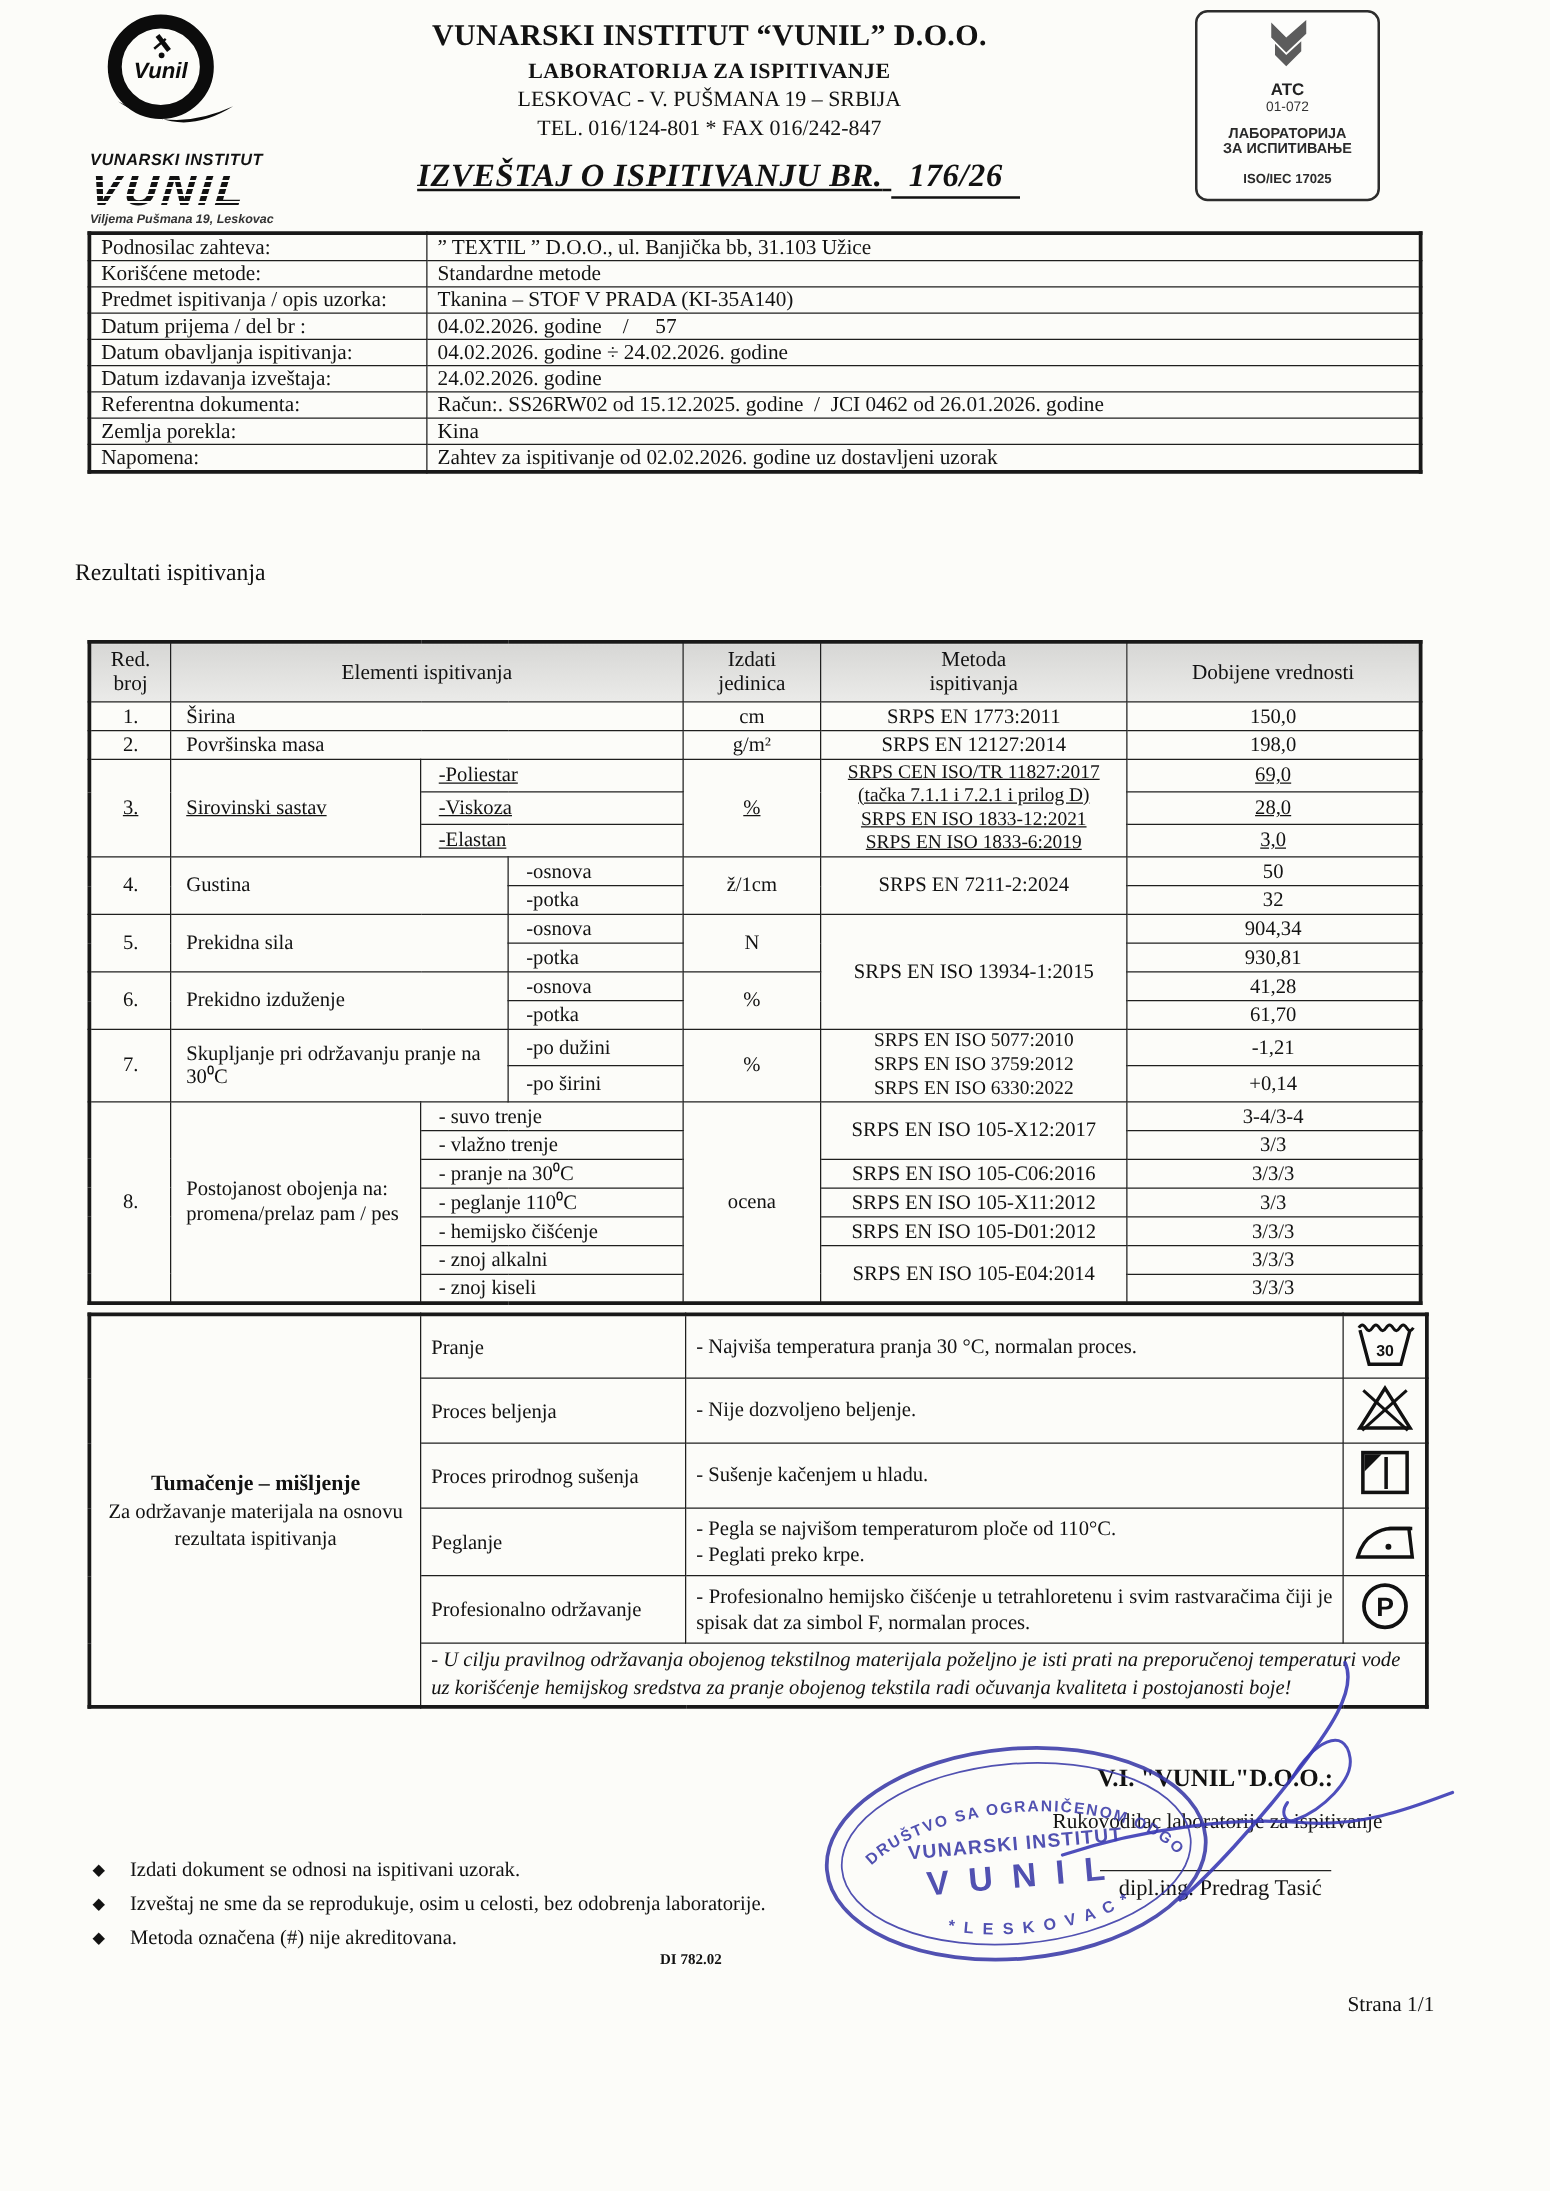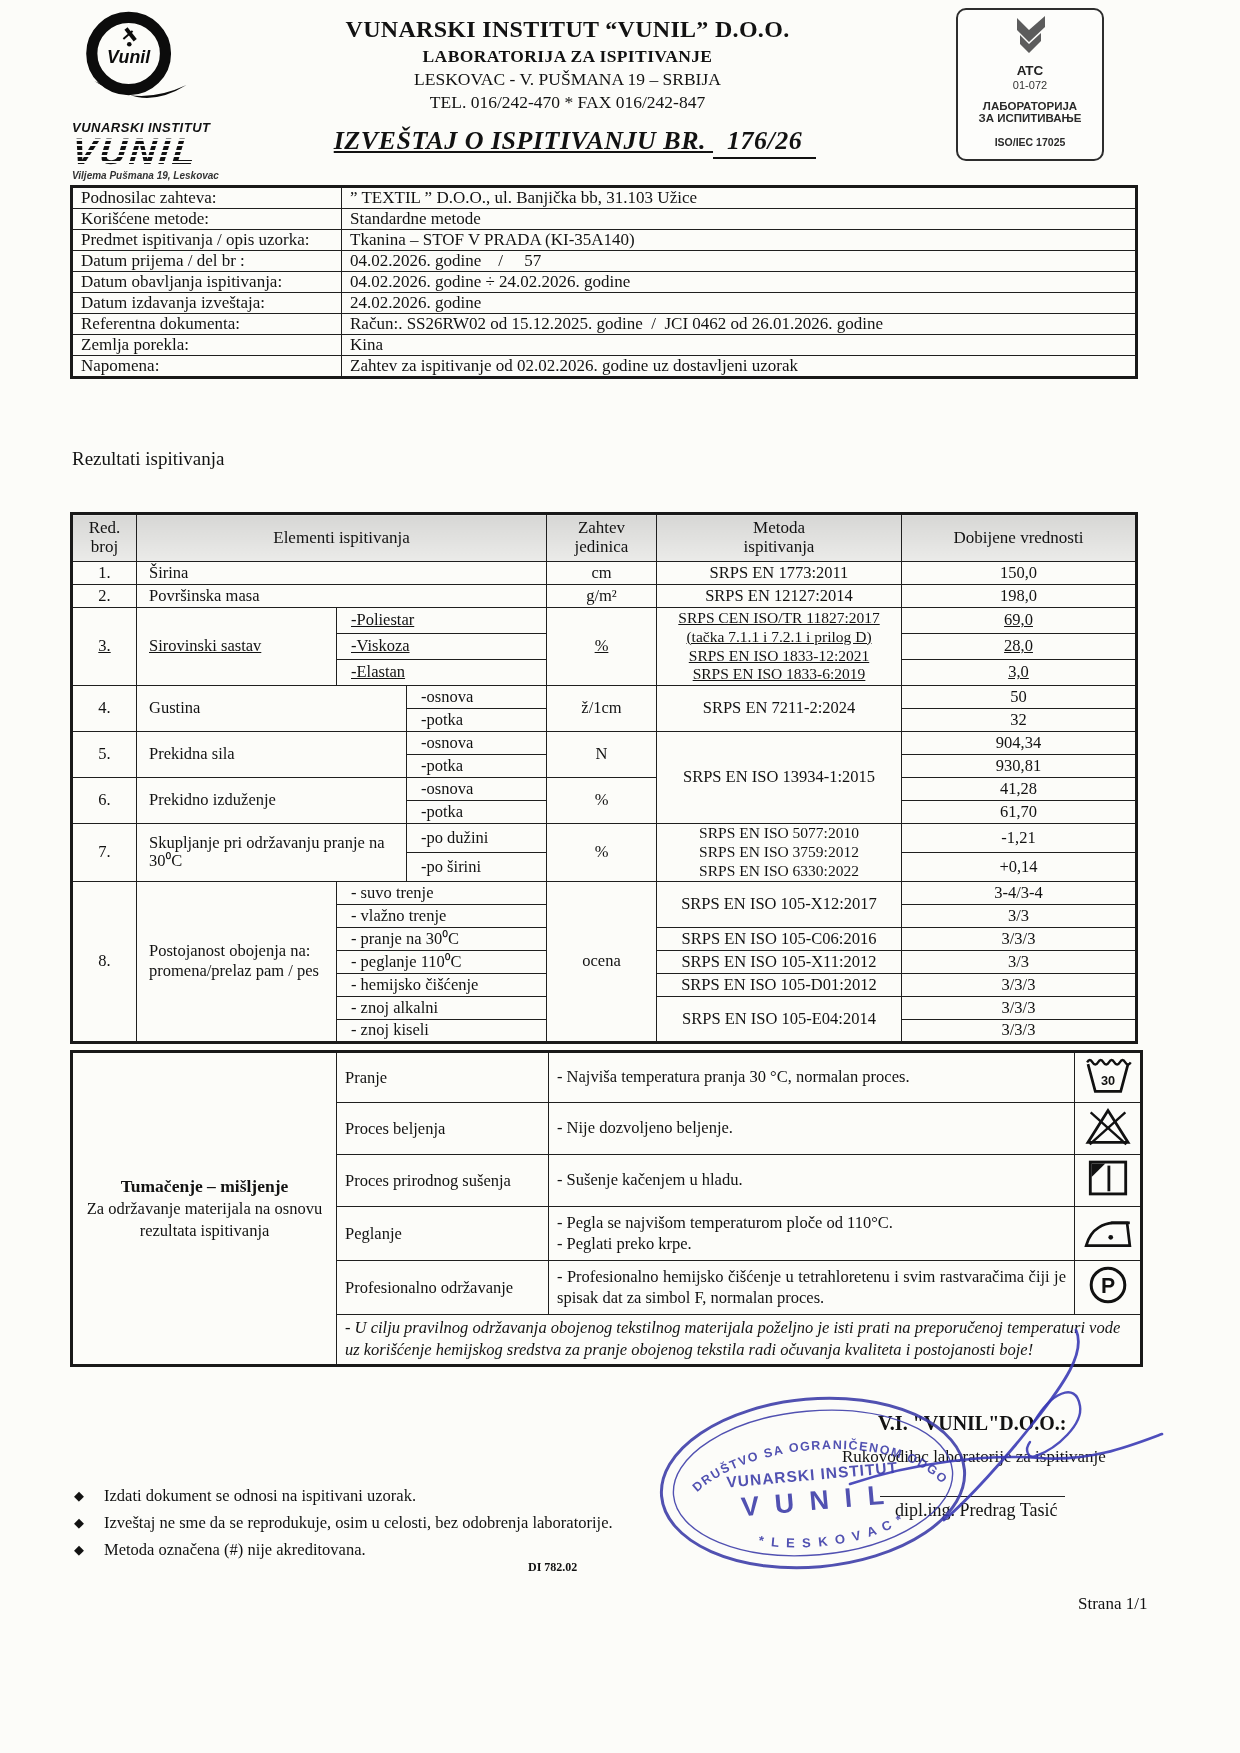--- a/index.html
+++ b/index.html
@@ -37,21 +37,21 @@
   table { border-collapse:collapse; table-layout:fixed; }
   td { border:1.6px solid #1f1f1f; overflow:hidden; }
 
   
   .info-table { position:absolute; left:70px; top:185px; width:1068px; border:3px solid #191919; }
   .info-table td { height:21px; font-size:17px; padding:0 8px; vertical-align:middle; }
   .info-label { width:270px; }
   .info-value { white-space:pre-wrap; }
 
   
-  .results-heading { position:absolute; left:72px; top:448px; font-size:19px; }
+  .results-heading { position:absolute; left:60px; top:448px; font-size:19px; }
 
   
   .res-table { position:absolute; left:70px; top:512px; width:1065px; border:3px solid #191919; }
   .res-table td { font-size:16.5px; text-align:center; vertical-align:middle; padding:0 4px; line-height:1.1; }
   .res-table tr.hh td { height:48px; background:linear-gradient(#d7d7d5, #ebebe9); font-size:17px; }
   .res-table tr.rr td { height:23px; }
   .res-table tr.r3 td { height:26px;text-decoration:underline; }
   .res-table tr.r7 td { height:26px; }
   td.el { text-align:left; padding-left:12px; }
   td.sub { text-align:left; padding-left:14px; }
@@ -104,21 +104,21 @@
     </svg>
     <div class="logo-inst">VUNARSKI INSTITUT</div>
     <div class="vunil-mark">VUNIL</div>
     <div class="logo-addr">Viljema Pušmana 19, Leskovac</div>
   </div>
 
   <div class="head-center">
     <div class="head-name">VUNARSKI INSTITUT “VUNIL” D.O.O.</div>
     <div class="head-lab">LABORATORIJA ZA ISPITIVANJE</div>
     <div class="head-line">LESKOVAC - V. PUŠMANA 19 – SRBIJA</div>
-    <div class="head-line">TEL. 016/242-470 * FAX  016/242-847</div>
+    <div class="head-line">TEL. 016/124-801 * FAX  016/242-847</div>
   </div>
 
   <div class="report-title">
     <span>IZVEŠTAJ O ISPITIVANJU BR.</span>
     <span class="report-num">176/26</span>
   </div>
 
   <div class="atc-box">
     <svg width="46" height="42" viewBox="0 0 46 42">
       <path d="M10,2 L22,14 L38,0 L38,11 L22,26 L10,14 Z" fill="#5c5c5c"></path>
@@ -189,21 +189,21 @@
         <col style="width:235px">
     </colgroup>
     <tbody>
       <tr class="hh">
         <td>
             <div>Red.</div>
             <div>broj</div>
           </td>
         <td colspan="3">Elementi ispitivanja</td>
         <td>
-            <div>Zahtev</div>
+            <div>Izdati</div>
             <div>jedinica</div>
           </td>
         <td>
             <div>Metoda</div>
             <div>ispitivanja</div>
           </td>
         <td>Dobijene vrednosti</td>
       </tr>
       <tr class="rr">
         <td>1.</td>

